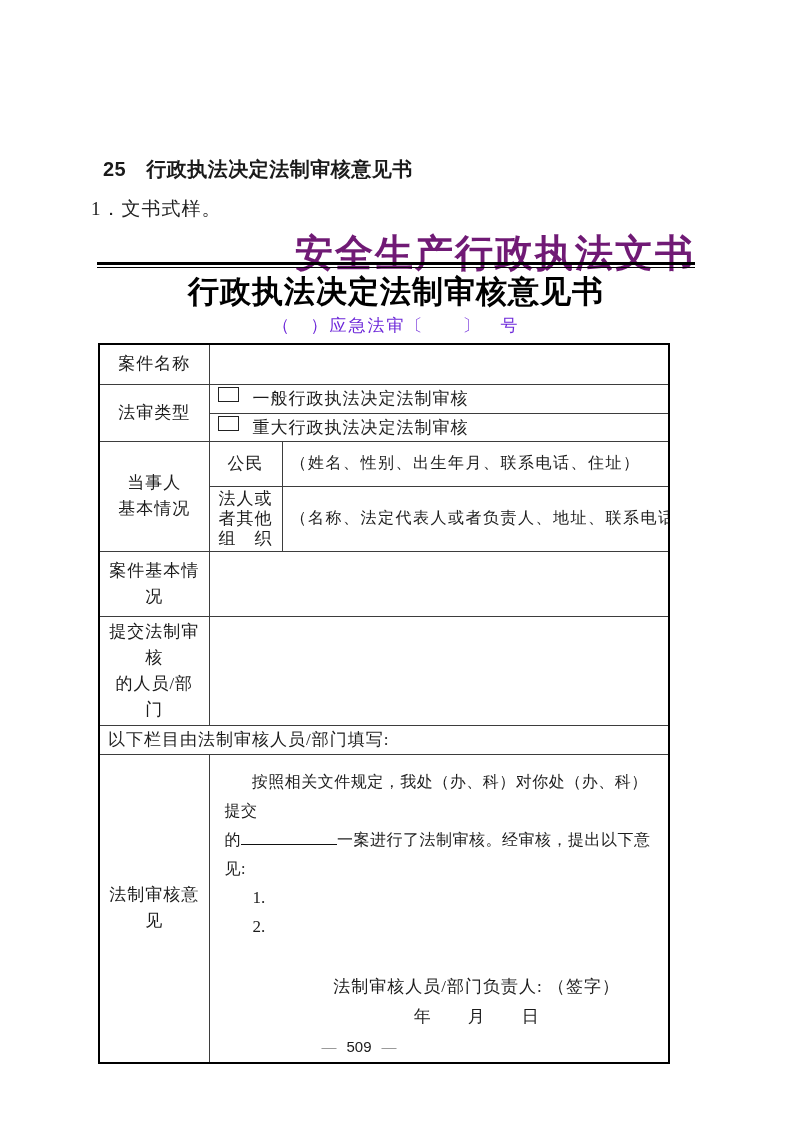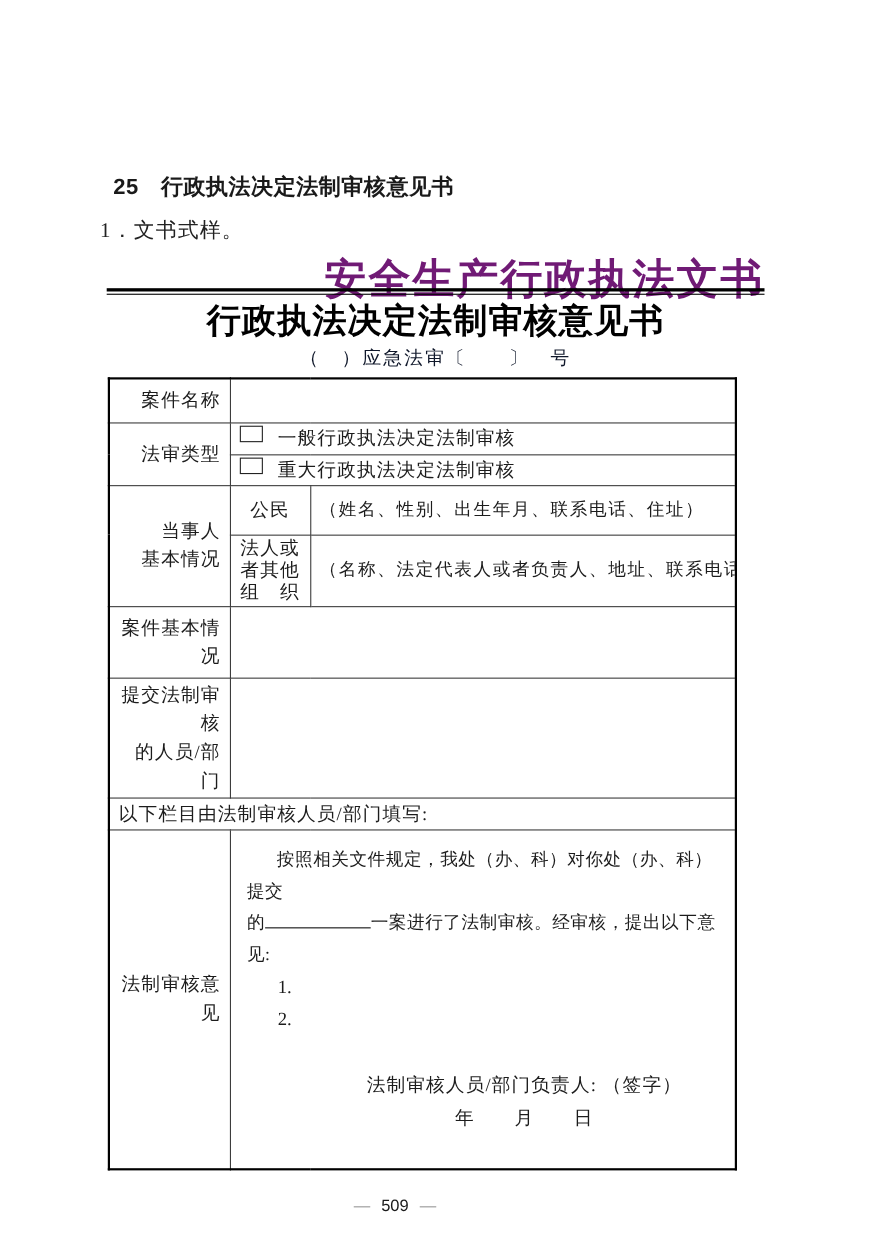--- a/index.html
+++ b/index.html
@@ -34,37 +34,37 @@
     position:absolute; left:97px; top:262px; width:598px; height:6px;
     border-top:3px solid #000; border-bottom:1.5px solid #000;
   }
   .doc-title {
     position:absolute; left:97px; top:271px; width:598px;
     text-align:center; font-weight:bold; font-size:31px;
     letter-spacing:1px; color:#000;
   }
   .doc-number {
     position:absolute; left:97px; top:314px; width:598px;
-    text-align:center; font-size:17px; letter-spacing:2px; color:#0f172a;font-family:Liberation Mono, monospace;
+    text-align:center; font-size:17px; letter-spacing:2px; color:#6d28d9;font-family:Liberation Mono, monospace;
   }
 
   
   table.form {
     position:absolute; left:98px; top:343px; width:570px;
     border-collapse:collapse; table-layout:fixed;
     font-size:17px; color:#1c1c1c;
     border:2px solid #000;
   }
   table.form td {
     border:1px solid #3d3d3d;
     padding:2px 8px;
     vertical-align:middle;
   }
   td.lbl {
-    text-align:right; letter-spacing:1px;
+    text-align:center; letter-spacing:1px;
     white-space:pre-line; line-height:26px;font-family:Liberation Serif, serif;
   }
   td.sublbl {
     text-align:center; letter-spacing:1px;
     white-space:pre-line; line-height:20px; padding:2px 4px;
   }
   td.opt { padding-left:10px; }
   .opt-inner { display:flex; align-items:flex-start; }
   .checkbox {
     display:inline-block; width:21px; height:15px;
@@ -98,21 +98,21 @@
   .op-item { margin-left:28px; line-height:29px; font-size:17px; }
   .op-spacer { flex:1 1 auto; }
   .sig-block {
     align-self:flex-end; margin-right:32px;
     text-align:center; font-size:17px; letter-spacing:1px;
     line-height:30px;
   }
 
   
   .footer {
-    position:absolute; left:0; top:1088px; width:718px;
+    position:absolute; left:0; top:1038px; width:718px;
     text-align:center;
     font-family:"Liberation Sans","DejaVu Sans",sans-serif;
     font-size:15px; color:#1a1a1a;
   }
   .footer .dash { color:#9a9a9a; margin:0 10px; }
 </style>
 </head>
 <body>
 
 <div class="page">

